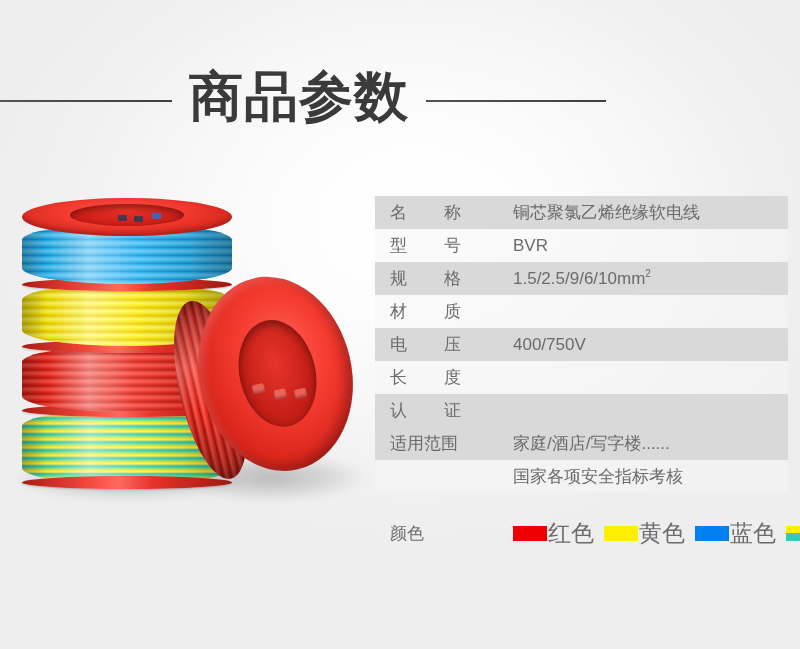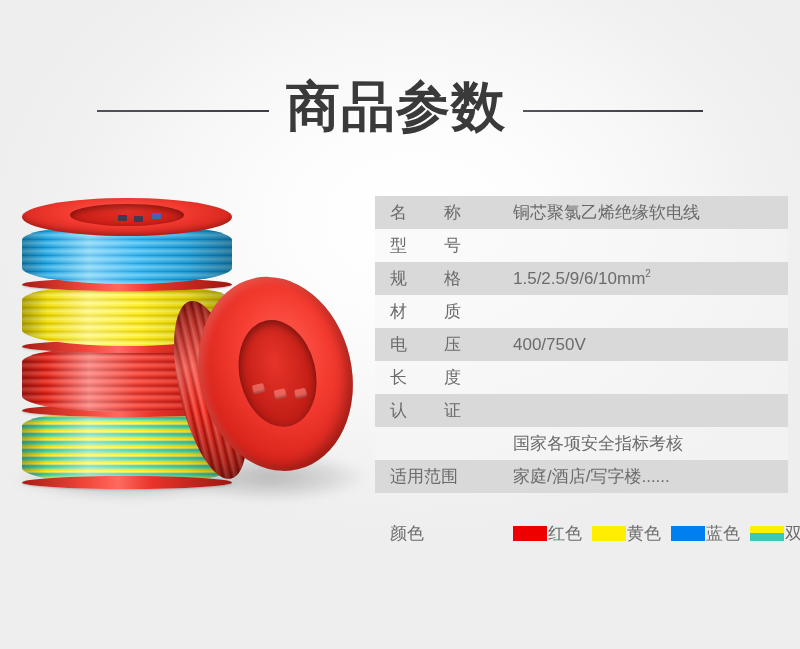--- a/index.html
+++ b/index.html
@@ -20,26 +20,25 @@
     height: 649px;
     background:
       radial-gradient(ellipse 430px 320px at 52% 34%, #ffffff 0%, #fdfdfd 28%, #f7f7f7 58%, #f1f1f1 80%, #eeeeee 100%);
     overflow: hidden;
   }
 
   
   #header {
     position: absolute;
     left: 0;
-    top: 68px;
+    top: 58px;
     width: 800px;
     height: 86px;
     display: flex;
     align-items: center;
-    justify-content: center;
   }
   .rule {
     height: 2px;
     background: linear-gradient(to right, #52545a, #3c3e44);
     flex: 0 0 auto;
   }
   #rule-left { width: 172px; }
   #rule-right { width: 180px; }
   #page-title {
     font-family: "DejaVu Sans", "Liberation Sans", sans-serif;
@@ -297,21 +296,21 @@
     width: 34px;
     height: 15px;
     flex: 0 0 auto;
   }
   .swatch.dual {
     display: flex;
     flex-direction: column;
   }
   .swatch.dual > span { display: block; height: 50%; }
   .color-name {
-    font-size: 17px;
+    font-size: 23px;
     color: #6b6b6b;
     white-space: nowrap;
   }
 </style>
 </head>
 <body>
 
 <div id="page">
 
   <div id="header">
@@ -365,20 +364,21 @@
           <span>名</span>
           <span>称</span>
         </div>
         <div class="spec-value"><span>铜芯聚氯乙烯绝缘软电线</span></div>
       </div>
       <div class="spec-row plain">
         <div class="spec-label spread">
           <span>型</span>
           <span>号</span>
         </div>
+        <div class="spec-value"><span>BVR</span></div>
       </div>
       <div class="spec-row shaded">
         <div class="spec-label spread">
           <span>规</span>
           <span>格</span>
         </div>
         <div class="spec-value"><span>1.5/2.5/9/6/10mm</span><sup>2</sup></div>
       </div>
       <div class="spec-row plain">
         <div class="spec-label spread">
@@ -397,31 +397,31 @@
         <div class="spec-label spread">
           <span>长</span>
           <span>度</span>
         </div>
       </div>
       <div class="spec-row shaded">
         <div class="spec-label spread">
           <span>认</span>
           <span>证</span>
         </div>
-      </div>
-      <div class="spec-row plain">
-        <div class="spec-label spread">
-          <span></span>
-          <span></span>
-        </div>
-        <div class="spec-value"><span>国家各项安全指标考核</span></div>
       </div>
       <div class="spec-row shaded">
         <div class="spec-label">适用范围</div>
         <div class="spec-value"><span>家庭/酒店/写字楼......</span></div>
+      </div>
+      <div class="spec-row plain">
+        <div class="spec-label spread">
+          <span></span>
+          <span></span>
+        </div>
+        <div class="spec-value"><span>国家各项安全指标考核</span></div>
       </div>
     </div>
 
   <div id="color-row-wrap" style="position:absolute;left:375px;top:508px;width:413px;">
     <div id="color-row">
       <div id="color-row-label">颜色</div>
       <div id="color-swatches">
           <div class="color-item">
             <div class="swatch" style="background: rgb(238, 0, 0);"></div>
             <span class="color-name">红色</span>

